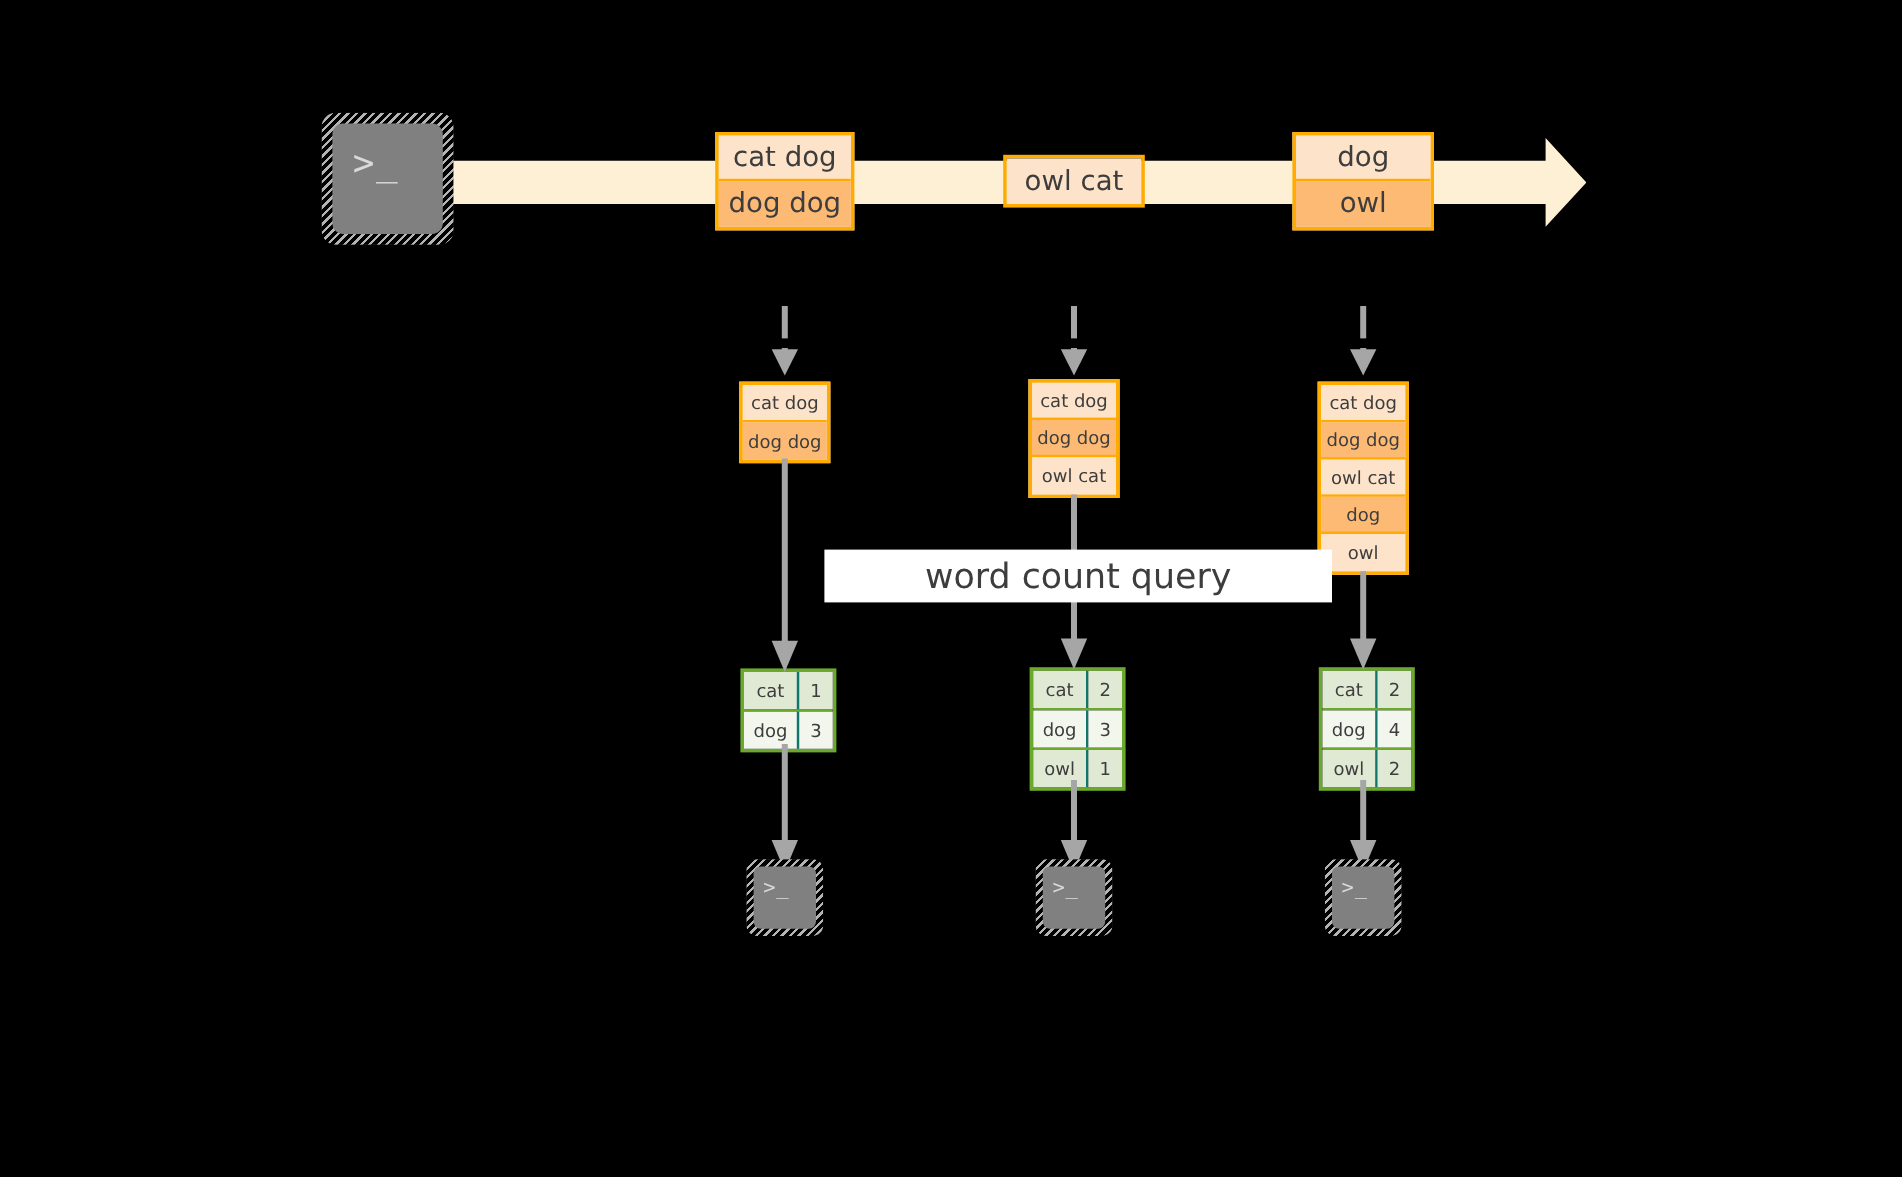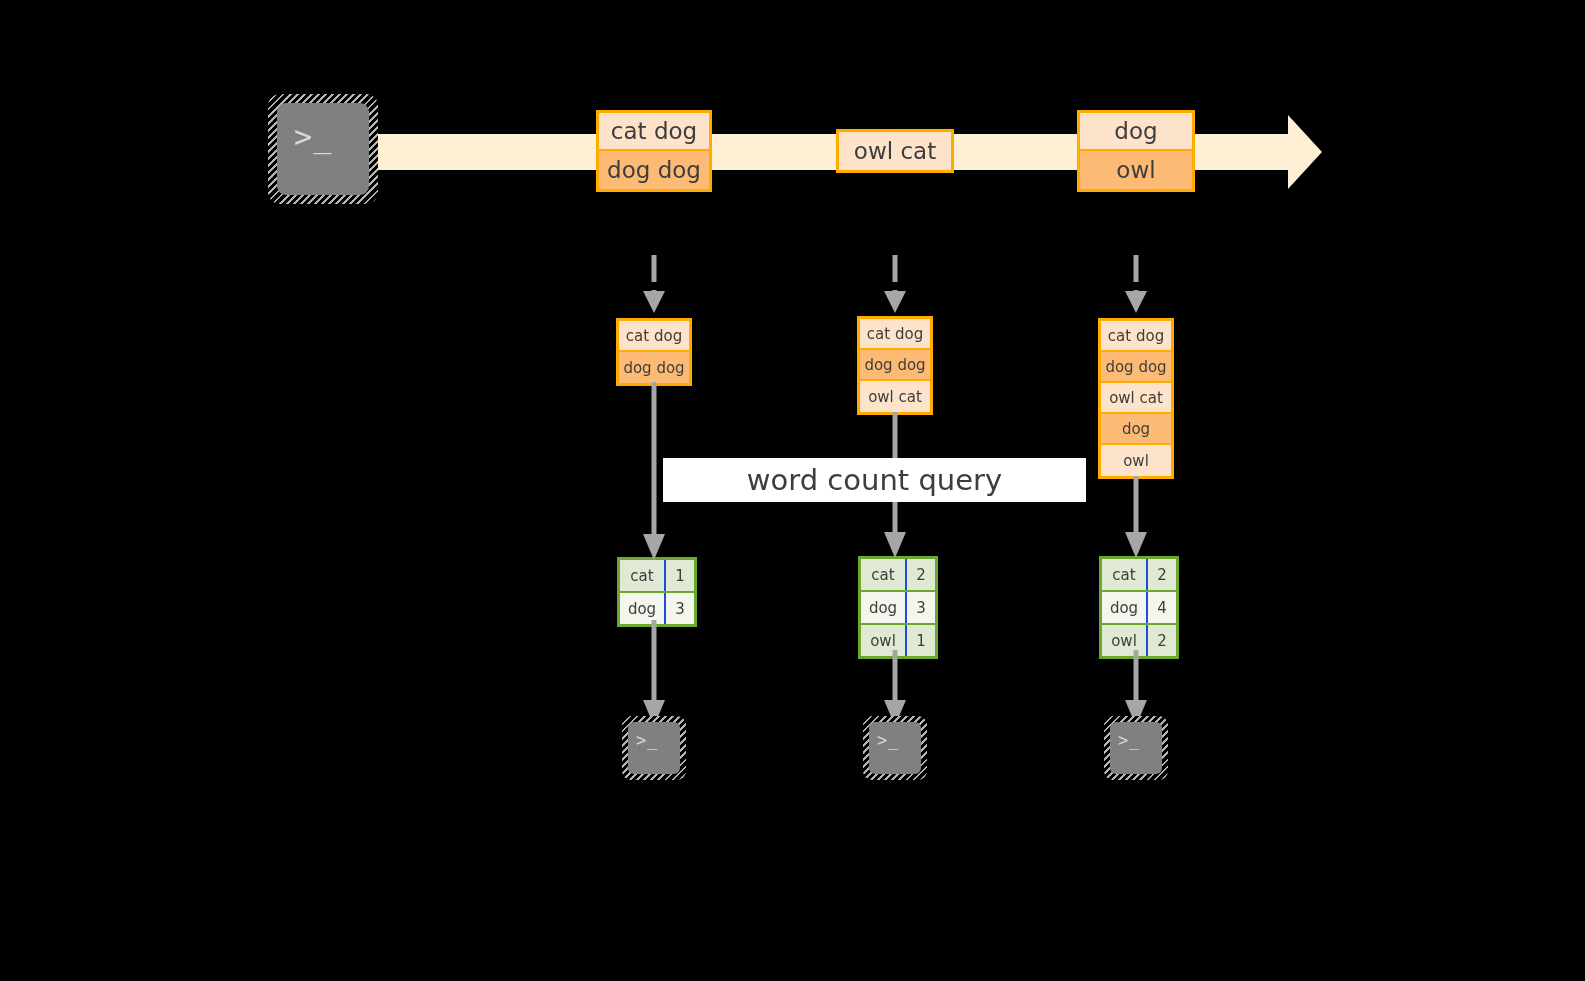--- a/index.html
+++ b/index.html
@@ -118,33 +118,33 @@
   .kv-table .row .v {
     box-sizing: border-box;
     display: flex;
     align-items: center;
     justify-content: center;
     color: #3d3d3d;
     background: #f2f6ed;
   }
   .kv-table .row.shade .k,
   .kv-table .row.shade .v { background: #dfe9d4; }
-  .kv-table .row .k { width: 46px; border-right: 2px solid #1d4ed8; }
+  .kv-table .row .k { width: 46px; border-right: 2px solid #0f766e; }
   .kv-table .row .v { width: 28px; }
 
   
   .conn {
     position: absolute;
   }
   .conn svg { display: block; overflow: visible; }
 
   
   .label-band {
     position: absolute;
-    left: 663px;
+    left: 687px;
     top: 458px;
     width: 423px;
     height: 44px;
     background: #ffffff;
     display: flex;
     align-items: center;
     justify-content: center;
     color: #3d3d3d;
     font-size: 29px;
     white-space: nowrap;

